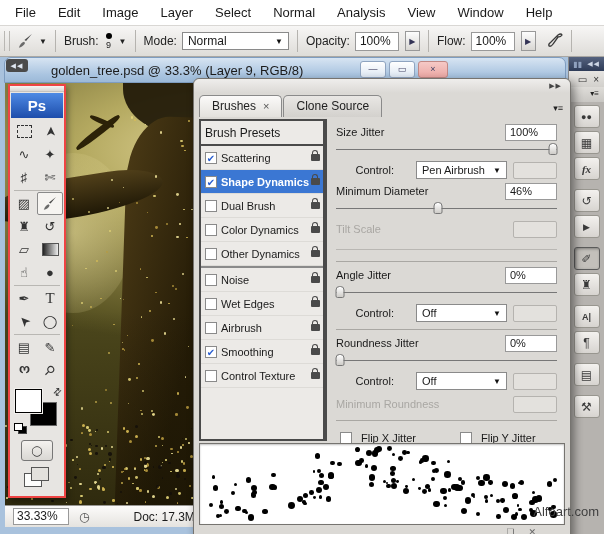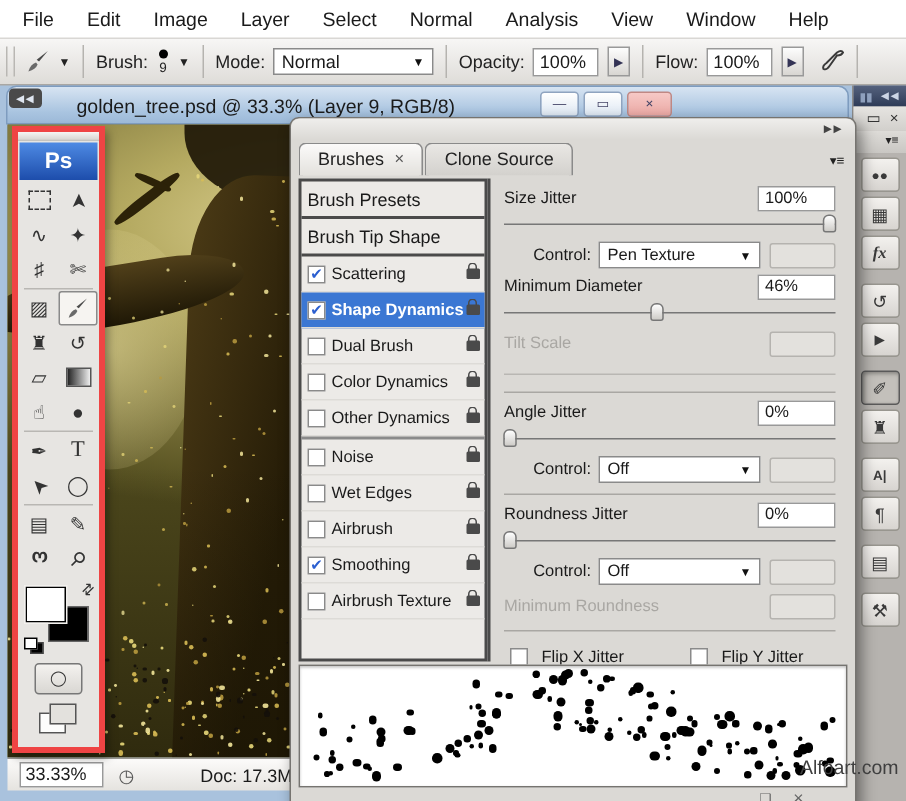--- a/index.html
+++ b/index.html
@@ -65,21 +65,21 @@
                 background:linear-gradient(rgba(20,16,2,0),rgba(24,19,3,.55))}
   .spark{position:absolute;border-radius:50%}
   .doc-status{position:absolute;left:1px;right:1px;bottom:0;height:22px;
               background:linear-gradient(#fcfbfa,#e5e3df);border-top:1px solid #9a9894;
               display:flex;align-items:center;font-size:12px;padding-left:8px;box-sizing:border-box}
   .zoom-field{background:#fff;border:1px solid #999;width:48px;height:15px;line-height:15px;padding:0 3px}
   .clock{margin-left:10px;color:#555;font-size:12px}
   .doc-info{margin-left:44px;white-space:nowrap;overflow:hidden}
   
   .toolbox{position:absolute;left:8px;top:84px;width:54px;background:#e7e5e2;
-           border:4px solid #ef4444;box-shadow:2px 3px 6px rgba(0,0,0,.35);z-index:5}
+           border:2px solid #ef4444;box-shadow:2px 3px 6px rgba(0,0,0,.35);z-index:5}
   .tb-top{height:5px;background:linear-gradient(#f6f5f3,#d9d7d3);border-bottom:1px solid #c5c3bf}
   .ps-logo{height:25px;margin:1px;background:linear-gradient(#4e8ae4,#1d4dab);color:#fff;
            font-weight:bold;font-size:15px;display:flex;align-items:center;justify-content:center}
   .tools{display:grid;grid-template-columns:1fr 1fr;padding:1px}
   .tool{height:23px;display:flex;align-items:center;justify-content:center;font-size:13px;color:#333}
   .tool.sel{background:#f6f4f1;border:1px solid #8a8a8a;border-radius:2px;box-sizing:border-box}
   .tdiv{grid-column:1/3;height:1px;background:#b9b7b3;margin:1px 3px}
   .marquee-box{width:13px;height:11px;border:1px dashed #333}
   .grad-box{width:15px;height:11px;border:1px solid #555;background:linear-gradient(90deg,#222,#eee)}
   .rot-135{transform:rotate(-135deg);display:inline-block}
@@ -129,21 +129,21 @@
   .bsettings{flex:1;border-left:2px solid #4a4a4a;margin-left:0;padding:4px 8px 0 9px;font-size:11px;position:relative}
   .vrow{display:flex;justify-content:space-between;align-items:center;height:18px}
   .vfield{width:42px;height:15px;background:#fff;border:1px solid #999;line-height:15px;padding:0 4px;flex:none;box-sizing:content-box}
   .slider{position:relative;height:15px;margin:0 0 3px}
   .slider .track{position:absolute;left:0;right:0;top:8px;height:1px;background:#777}
   .slider .thumb{position:absolute;top:2px;width:9px;height:12px;transform:translateX(-50%);
                  background:linear-gradient(#fefefe,#ceccc8);border:1px solid #777;
                  border-radius:4px 4px 2px 2px;box-sizing:border-box}
   .slider.gray .track{background:#b9b7b3}
   .crow{display:flex;align-items:center;height:22px;margin:1px 0}
-  .clabel{width:58px;text-align:right;margin-right:5px;flex:none}
+  .clabel{width:58px;text-align:right;margin-right:22px;flex:none}
   .cdd{flex:1;margin-right:6px}
   .disfield{width:42px;height:15px;background:#e3e1dd;border:1px solid #b5b3af;border-radius:2px;flex:none}
   .graylab{color:#a9a7a3}
   .shr{height:1px;background:#a9a7a3;margin:5px 0 4px}
   .flips{display:flex;align-items:flex-start;padding:7px 0 0 4px;gap:44px}
   .flip{display:flex;align-items:center;gap:5px}
   .preview{position:absolute;left:5px;right:5px;top:364px;height:80px;background:#fff;
            border:1px solid #767470;box-shadow:inset 0 1px 2px rgba(0,0,0,.25);overflow:hidden}
   .dot{position:absolute;background:#000;border-radius:50%}
   .bw-footer{position:absolute;left:0;right:0;top:446px;height:14px;display:flex;justify-content:flex-end;
@@ -637,23 +637,20 @@
     </div>
     <span class="panel-menu">▾≡</span>
   </div>
 
   <div class="bw-content">
 
     <div class="blist">
       <div class="lrow header">
           <span>Brush Presets</span>
         </div>
-      <div class="lrow header">
-          <span>Brush Tip Shape</span>
-        </div>
       <div class="lrow">
         <span class="cb on"></span>
         <span>Scattering</span>
         <span class="lock"></span>
       </div>
       <div class="lrow on">
         <span class="cb on"></span>
         <span>Shape Dynamics</span>
         <span class="lock"></span>
       </div>
@@ -687,38 +684,38 @@
         <span>Airbrush</span>
         <span class="lock"></span>
       </div>
       <div class="lrow">
         <span class="cb on"></span>
         <span>Smoothing</span>
         <span class="lock"></span>
       </div>
       <div class="lrow">
         <span class="cb"></span>
-        <span>Airbrush Texture</span>
+        <span>Control Texture</span>
         <span class="lock"></span>
       </div>
     </div>
 
     <div class="bsettings">
       <div class="vrow">
         <span>Size Jitter</span>
         <span class="vfield">100%</span>
       </div>
       <div class="slider">
         <span class="track"></span>
           <span class="thumb" style="left: 98%;"></span>
       </div>
       <div class="crow">
         <span class="clabel">Control:</span>
         <div class="dd cdd">
-          <span>Pen Texture</span>
+          <span>Pen Airbrush</span>
           <span class="arrow">▼</span>
         </div>
         <span class="disfield"></span>
       </div>
       <div class="vrow">
         <span>Minimum Diameter</span>
         <span class="vfield">46%</span>
       </div>
       <div class="slider">
         <span class="track"></span>

